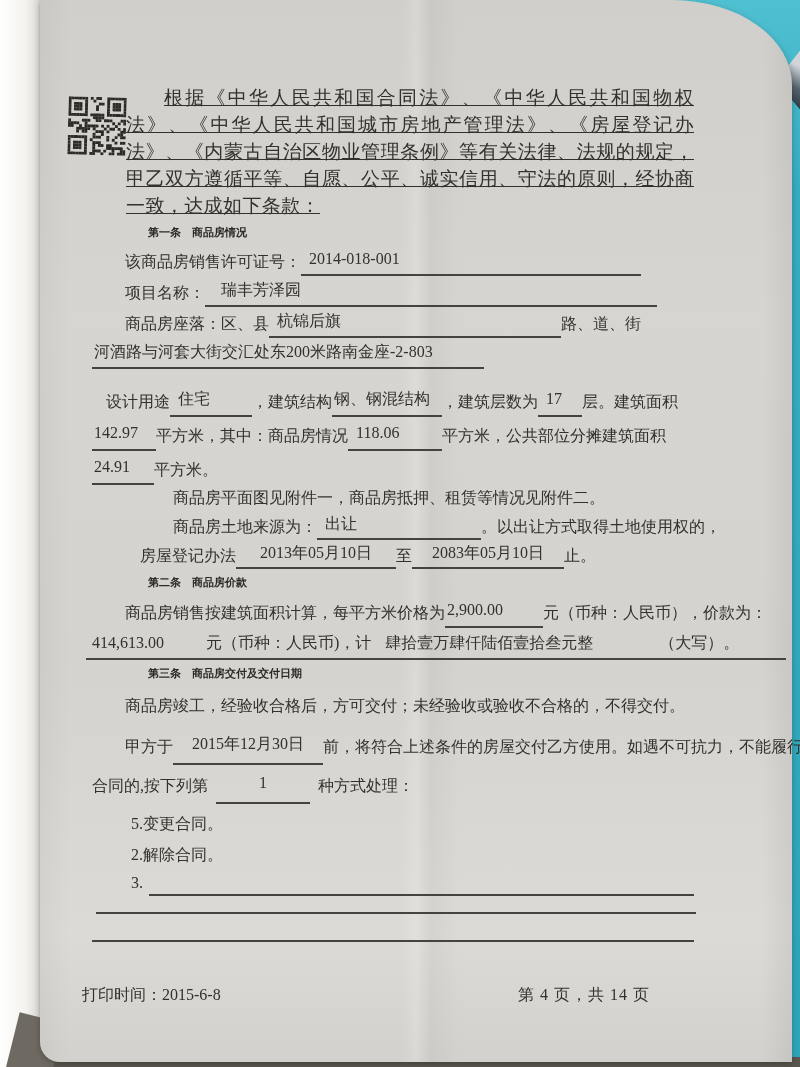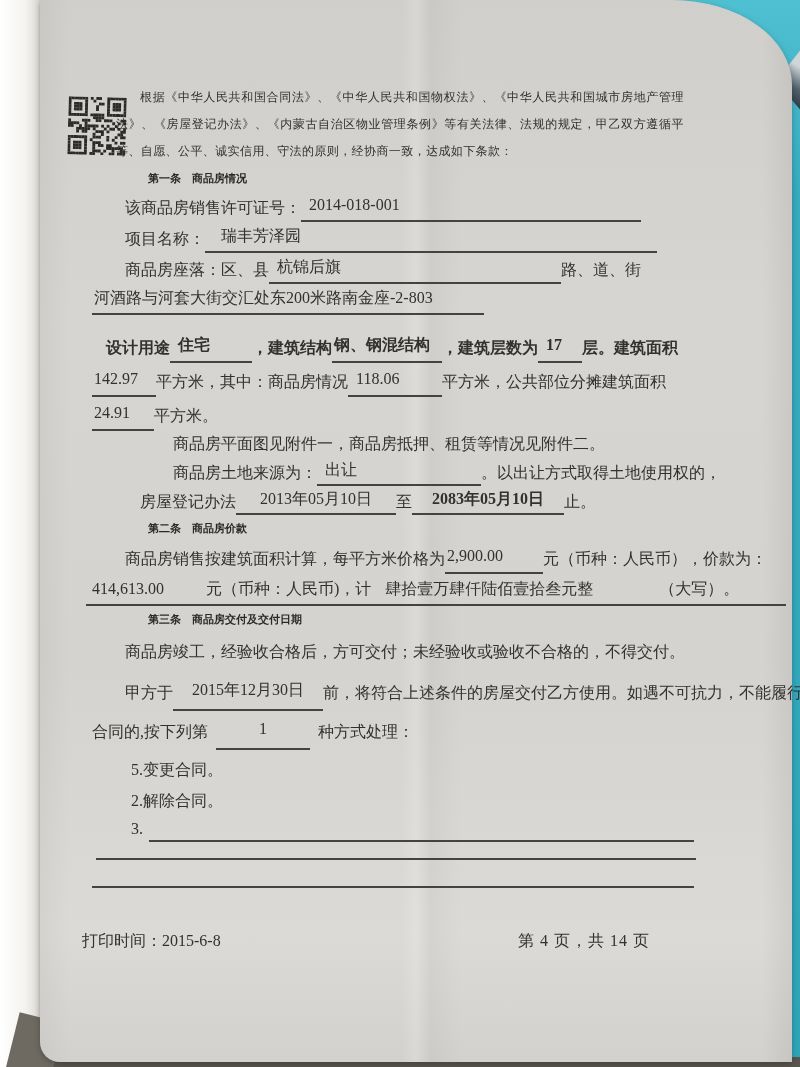--- a/index.html
+++ b/index.html
@@ -33,30 +33,30 @@
       linear-gradient(90deg,rgba(0,0,0,0.035) 0%,rgba(0,0,0,0) 4%,rgba(0,0,0,0) 48%,rgba(255,255,255,0.16) 50%,rgba(0,0,0,0.03) 52%,rgba(0,0,0,0) 56%,rgba(0,0,0,0) 96%,rgba(0,0,0,0.06) 100%),
       linear-gradient(180deg,#d0cfcb 0%,#d6d5d1 30%,#d4d3cf 62%,#dbdad6 88%,#d2d1cd 100%);
     border-top-right-radius:120px 85px;
     border-bottom-left-radius:20px;
     box-shadow:0 2px 6px rgba(0,0,0,0.25);
   }
   .content{position:absolute;left:52px;top:0;width:692px;font-size:16px;}
   .qr{position:absolute;left:28px;top:97px;width:58px;height:58px;transform:rotate(1.5deg);}
   .qr rect{fill:#2c2a27;}
   .intro{
-    margin:84px 0 0 24px;width:568px;font-size:12px;line-height:27px;
-    text-indent:2em;text-align:justify;letter-spacing:0.4px;
+    margin:84px 0 0 34px;width:568px;font-size:19px;line-height:27px;
+    text-indent:2em;text-align:justify;letter-spacing:0.4px;text-decoration:underline;
   }
   h3.art{font-size:11px;font-weight:bold;color:#2b2926;margin:0;padding-left:56px;line-height:26px;}
   .a1{margin-top:8px;}
   .a2{margin-top:2px;}
   .a3{margin-top:16px;}
   .line{line-height:28px;white-space:nowrap;}
   .ind{padding-left:33px;}
-  .ind14{padding-left:14px;font-weight:bold;}
+  .ind14{padding-left:14px;}
   .lh31{line-height:31px;}
   .lh26{line-height:26px;margin-left:48px;}
   .lh30{line-height:30px;}
   .lh36{line-height:36px;}
   .mt18{margin-top:14px;}
   .mt6{margin-top:6px;}
   .u{
     display:inline-block;border-bottom:2px solid #45433f;
     padding:0 4px 1px 8px;vertical-align:bottom;box-sizing:border-box;
   }
@@ -66,21 +66,21 @@
   .w-location{min-width:292px;}
   .w-address{min-width:392px;padding-left:2px;}
   .w-usage{min-width:82px;}
   .w-structure{min-width:110px;padding-left:2px;}
   .w-floors{min-width:44px;}
   .w-area{min-width:64px;padding-left:2px;}
   .w-inner{min-width:94px;}
   .w-shared{min-width:62px;padding-left:2px;}
   .w-land{min-width:164px;}
   .w-tstart{min-width:160px;}
-  .w-tend{min-width:152px;font-weight:bold;}
+  .w-tend{min-width:152px;}
   .w-unit{min-width:98px;padding-left:2px;}
   .w-hdate{min-width:150px;}
   .w-opt{min-width:94px;}
   .totline{
     line-height:30px;border-bottom:2px solid #45433f;width:700px;margin-left:-6px;
     white-space:nowrap;box-sizing:border-box;padding-left:6px;
   }
   .totline .gap{display:inline-block;width:42px;}
   .totline .gap2{display:inline-block;width:14px;}
   .totline .gap3{display:inline-block;width:66px;}

